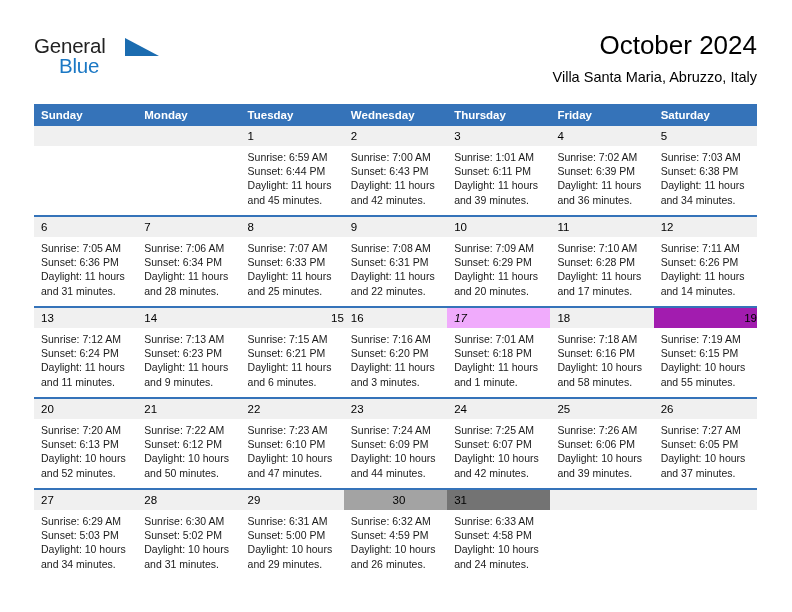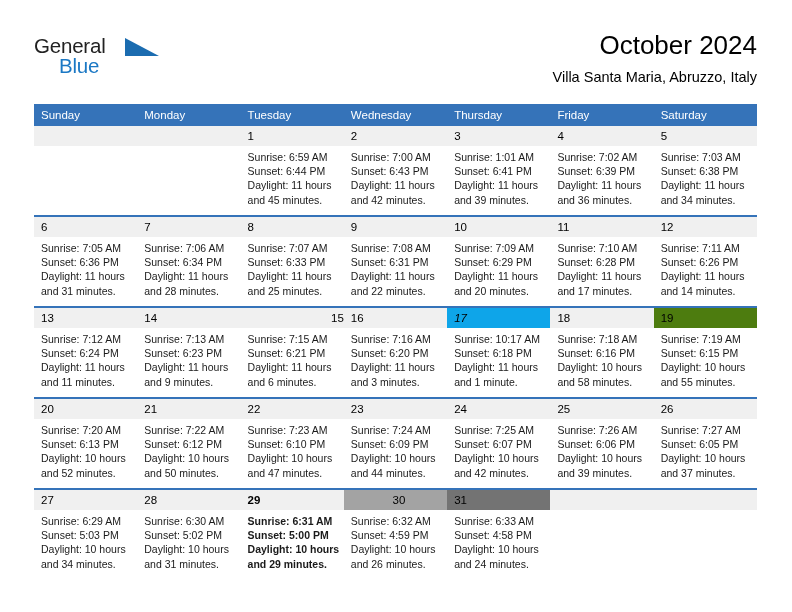--- a/index.html
+++ b/index.html
@@ -95,21 +95,21 @@
     top: 104px;
     width: 723px;
     border-collapse: collapse;
     table-layout: fixed;
   }
 
   .calendar th {
     background: #3573b9;
     color: #ffffff;
     font-size: 11.5px;
-    font-weight: normal;
+    font-weight: bold;
     text-align: left;
     padding: 5px 0 5px 7px;
     height: 11px;
     border: none;
   }
 
   .week-row td {
     vertical-align: top;
     padding: 0;
     border-top: 2px solid #3573b9;
@@ -219,21 +219,21 @@
               <div>Sunrise: 7:00 AM</div>
               <div>Sunset: 6:43 PM</div>
               <div>Daylight: 11 hours</div>
               <div>and 42 minutes.</div>
             </div>
           </td>
           <td>
             <div class="daynum" style="background: rgb(240, 240, 240);">3</div>
             <div class="details">
               <div>Sunrise: 1:01 AM</div>
-              <div>Sunset: 6:41 PM</div>
+              <div>Sunset: 6:11 PM</div>
               <div>Daylight: 11 hours</div>
               <div>and 39 minutes.</div>
             </div>
           </td>
           <td>
             <div class="daynum" style="background: rgb(240, 240, 240);">4</div>
             <div class="details">
               <div>Sunrise: 7:02 AM</div>
               <div>Sunset: 6:39 PM</div>
               <div>Daylight: 11 hours</div>
@@ -346,39 +346,39 @@
           <td style="border-top-color: rgb(53, 115, 185);">
             <div class="daynum" style="background: rgb(240, 240, 240);">16</div>
             <div class="details">
               <div>Sunrise: 7:16 AM</div>
               <div>Sunset: 6:20 PM</div>
               <div>Daylight: 11 hours</div>
               <div>and 3 minutes.</div>
             </div>
           </td>
           <td style="border-top-color: rgb(53, 115, 185);">
-            <div class="daynum" style="background: #0ea5e9; font-style: italic;">17</div>
-            <div class="details">
-              <div>Sunrise: 10:17 AM</div>
+            <div class="daynum" style="background: #f0abfc; font-style: italic;">17</div>
+            <div class="details">
+              <div>Sunrise: 7:01 AM</div>
               <div>Sunset: 6:18 PM</div>
               <div>Daylight: 11 hours</div>
               <div>and 1 minute.</div>
             </div>
           </td>
           <td style="border-top-color: rgb(53, 115, 185);">
             <div class="daynum" style="background: rgb(240, 240, 240);">18</div>
             <div class="details">
               <div>Sunrise: 7:18 AM</div>
               <div>Sunset: 6:16 PM</div>
               <div>Daylight: 10 hours</div>
               <div>and 58 minutes.</div>
             </div>
           </td>
           <td style="border-top-color: rgb(53, 115, 185);">
-            <div class="daynum" style="background: #4d7c0f;">19</div>
+            <div class="daynum" style="background: #a21caf; text-align: right;">19</div>
             <div class="details">
               <div>Sunrise: 7:19 AM</div>
               <div>Sunset: 6:15 PM</div>
               <div>Daylight: 10 hours</div>
               <div>and 55 minutes.</div>
             </div>
           </td>
         </tr>
         <tr class="week-row">
           <td style="border-top-color: rgb(53, 115, 185);">
@@ -457,21 +457,21 @@
           </td>
           <td style="border-top-color: rgb(53, 115, 185);">
             <div class="daynum" style="background: rgb(240, 240, 240);">28</div>
             <div class="details">
               <div>Sunrise: 6:30 AM</div>
               <div>Sunset: 5:02 PM</div>
               <div>Daylight: 10 hours</div>
               <div>and 31 minutes.</div>
             </div>
           </td>
-          <td style="border-top-color: rgb(53, 115, 185); font-weight: bold;">
+          <td style="border-top-color: rgb(53, 115, 185);">
             <div class="daynum" style="background: rgb(240, 240, 240);">29</div>
             <div class="details">
               <div>Sunrise: 6:31 AM</div>
               <div>Sunset: 5:00 PM</div>
               <div>Daylight: 10 hours</div>
               <div>and 29 minutes.</div>
             </div>
           </td>
           <td style="border-top-color: rgb(53, 115, 185);">
             <div class="daynum" style="background: #a3a3a3; text-align: center;">30</div>

